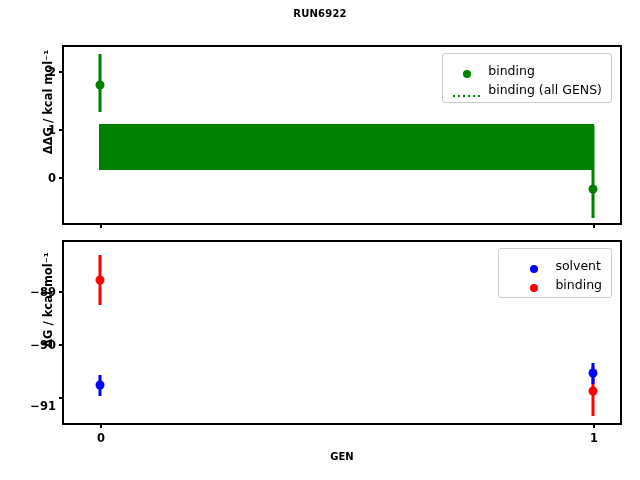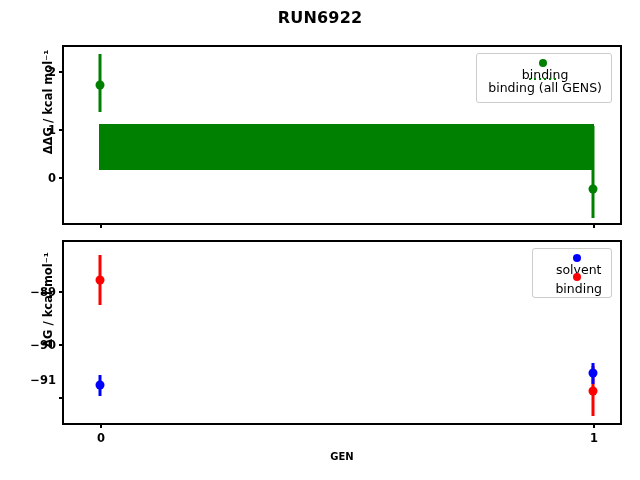--- a/index.html
+++ b/index.html
@@ -22,21 +22,21 @@
     height: 480px;
     background: #ffffff;
   }
 
   .fig-title {
     position: absolute;
     left: 0;
     top: 8px;
     width: 640px;
     text-align: center;
-    font-size: 16px;
+    font-size: 10px;
     font-weight: bold;
     color: #000000;
     letter-spacing: 0.2px;
   }
 
   
   .axes {
     position: absolute;
     box-sizing: border-box;
     border: 2px solid #000000;
@@ -162,23 +162,22 @@
   .legend {
     position: absolute;
     box-sizing: border-box;
     background: #ffffff;
     border: 1px solid #cccccc;
     border-radius: 3px;
     padding: 5px 9px 5px 7px;
   }
   .legend-row {
     display: flex;
-    align-items: center;
+    align-items: flex-end;
     height: 19px;
-    flex-direction: column;
   }
   .legend-key {
     width: 34px;
     display: flex;
     align-items: center;
     justify-content: center;
     flex: none;
   }
   .legend-dot {
     width: 8px;
@@ -256,21 +255,21 @@
 
     <div class="ylabel" id="ylabel-bottom">ΔG / kcal mol⁻¹</div>
 
     <div class="ytick" style="top:49px;"></div>
     <div class="ytick-label" style="top:50px;">−89</div>
 
     <div class="ytick" style="top:102px;"></div>
     <div class="ytick-label" style="top:103px;">−90</div>
 
     <div class="ytick" style="top:155px;"></div>
-    <div class="ytick-label" style="top:138px;">−91</div>
+    <div class="ytick-label" style="top:164px;">−91</div>
 
     <div class="xtick" style="left:36px;"></div>
     <div class="xtick-label" style="left:37px;">0</div>
 
     <div class="xtick" style="left:529px;"></div>
     <div class="xtick-label" style="left:530px;">1</div>
 
     <div class="xlabel">GEN</div>
 
     <div class="plot-clip">

